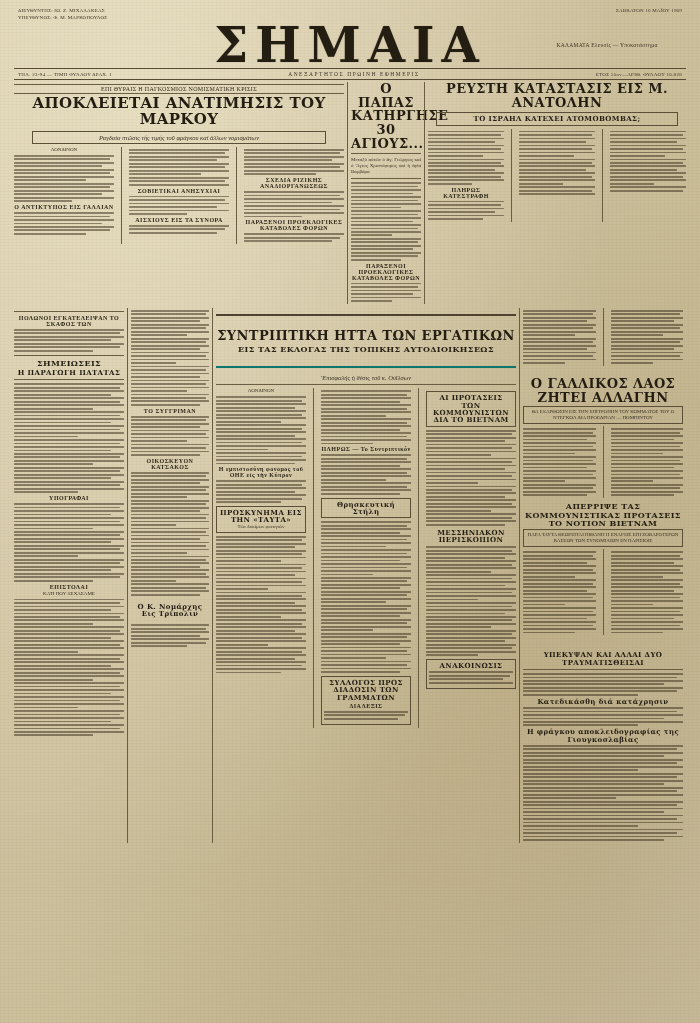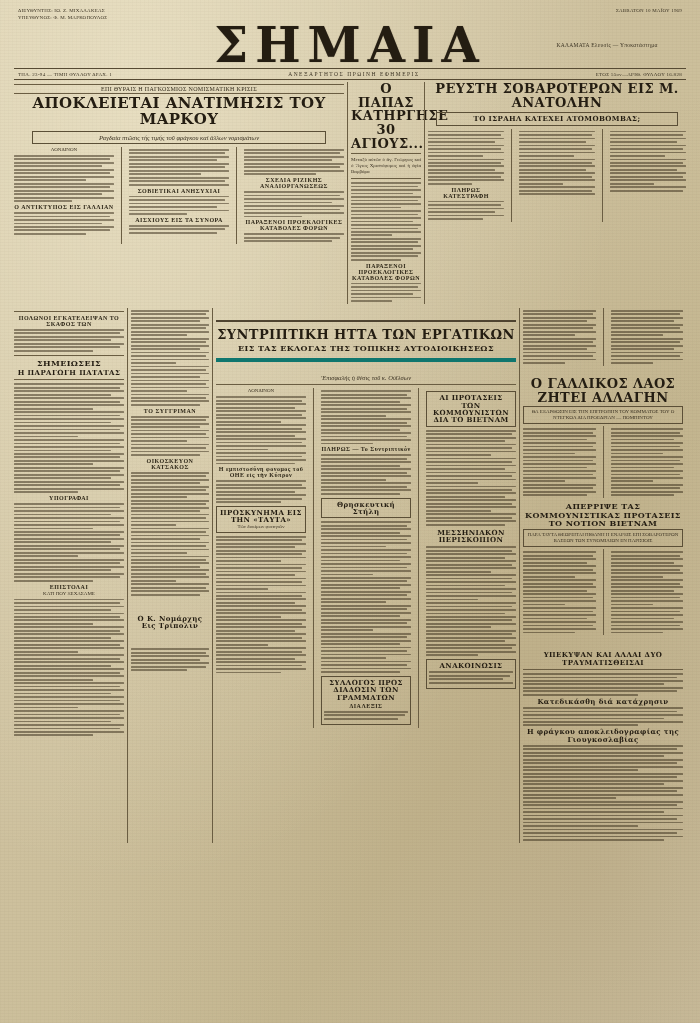--- a/index.html
+++ b/index.html
@@ -108,22 +108,22 @@
   .smallcap{
     font-size:6px;font-weight:bold;text-align:center;letter-spacing:.5px;margin:2px 0 1px;color:#2e2718;
   }
   .tiny{font-size:5px;line-height:6px;color:#3a3122;text-align:justify;}
   .center{text-align:center;}
   .hr{height:1px;background:#6a5d42;margin:3px 0;}
   .blk{
     border:1px solid #5b4f37;padding:2px;margin:3px 0;
   }
   .hl-banner{
-    border-top:2px solid #4e4330;border-bottom:4px solid #0f766e;
-    padding:6px 0;margin:12px 0;
+    border-top:2px solid #4e4330;border-bottom:2px solid #0f766e;
+    padding:13px 0;margin:6px 0;
   }
 </style>
 </head>
 <body>
 
 <div class="paper"></div>
 <div class="grain"></div>
 
 <div class="page">
 
@@ -292,21 +292,21 @@
           <div class="ln s1"></div>
           <div class="ln s3"></div>
         <div class="ln s1"></div>
           <div class="ln s5"></div>
       </div>
     </div>
 
     <div class="vline"></div>
 
     <div class="col" style="width:258px">
-      <div class="hl lg">ΡΕΥΣΤΗ ΣΟΒΑΡΟΤΕΡΩΝ ΕΙΣ Μ. ΑΝΑΤΟΛΗΝ</div>
+      <div class="hl lg">ΡΕΥΣΤΗ ΚΑΤΑΣΤΑΣΙΣ ΕΙΣ Μ. ΑΝΑΤΟΛΗΝ</div>
       <div class="box" style="margin:3px 8px">
         <div class="hl xs" style="margin:0">ΤΟ ΙΣΡΑΗΛ ΚΑΤΕΧΕΙ ΑΤΟΜΟΒΟΜΒΑΣ;</div>
       </div>
       <div style="display:flex;gap:4px">
         <div style="flex:1">
           <div class="txt dense">
             <div class="ln s1"></div>
               <div class="ln s2"></div>
               <div class="ln s1"></div>
               <div class="ln s3"></div>
@@ -588,21 +588,21 @@
           <div class="ln s3"></div>
         <div class="ln s1"></div>
           <div class="ln s2"></div>
           <div class="ln s1"></div>
           <div class="ln s5"></div>
         <div class="ln s1"></div>
           <div class="ln s2"></div>
           <div class="ln s1"></div>
           <div class="ln s3"></div>
       </div>
-      <div class="hl xs" style="margin:19px 0">Ο Κ. Νομάρχης Εις Τρίπολιν</div>
+      <div class="hl xs" style="margin:7px 0">Ο Κ. Νομάρχης Εις Τρίπολιν</div>
       <div class="txt dense">
         <div class="ln s1"></div>
           <div class="ln s2"></div>
           <div class="ln s1"></div>
           <div class="ln s3"></div>
         <div class="ln s1"></div>
           <div class="ln s2"></div>
           <div class="ln s4"></div>
       </div>
     </div>

